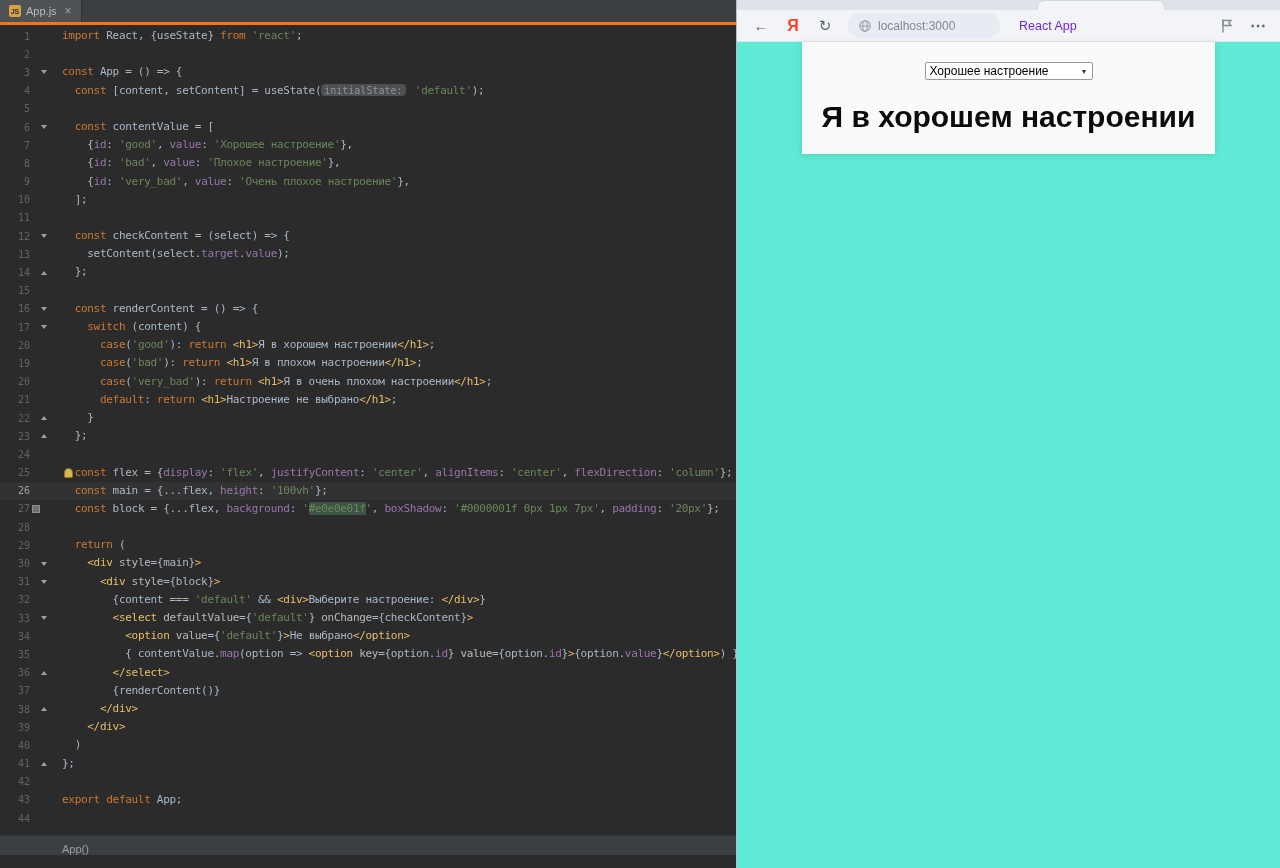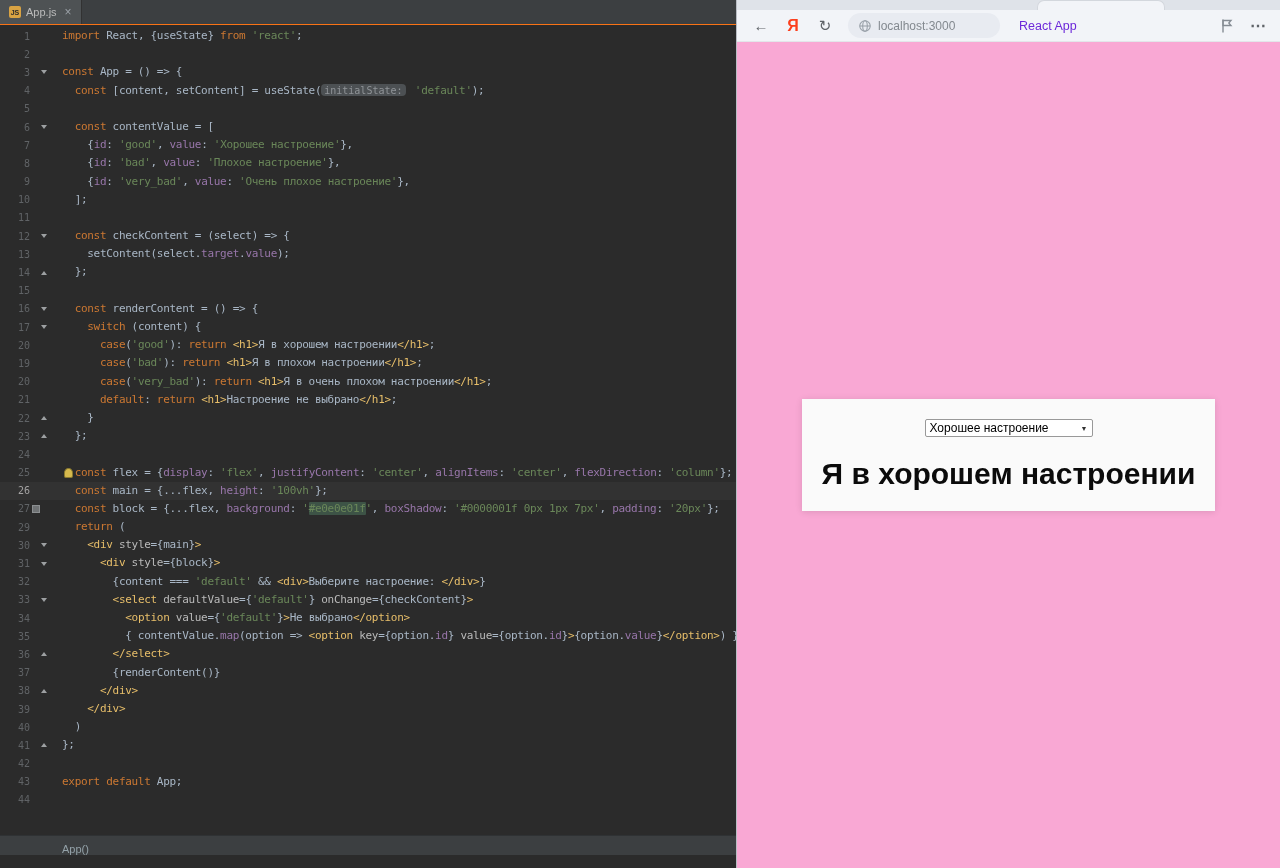--- a/index.html
+++ b/index.html
@@ -1,21 +1,21 @@
 <!DOCTYPE html>
 <html><head>
 <meta charset="utf-8">
 <style>
   *{margin:0;padding:0;box-sizing:border-box}
   html,body{width:1280px;height:868px;overflow:hidden}
   body{font-family:"Liberation Sans",sans-serif;display:flex;background:#2b2b2b}
 
   
   .editor{width:736px;height:868px;background:#2b2b2b;display:flex;flex-direction:column;flex:none}
-  .tabbar{height:25px;background:#3c3f41;display:flex;align-items:stretch;flex:none;border-bottom:1px solid #f97316}
+  .tabbar{height:25px;background:#3c3f41;display:flex;align-items:stretch;flex:none;border-bottom:3px solid #f97316}
   .tab{display:flex;align-items:center;gap:5px;padding:0 9px;background:#4e5254;color:#bbbbbb;font-size:11px;border-right:1px solid #323232}
   .fileicon{width:12px;height:12px;border-radius:2px;background:#d9a343;color:#2b2b2b;font-size:7px;font-weight:bold;display:flex;align-items:center;justify-content:center;flex:none}
   .tabclose{color:#9aa0a6;font-size:12px;margin-left:3px;line-height:1}
 
   .code{flex:1;overflow:hidden;padding-top:2px;font-family:"DejaVu Sans Mono",monospace;font-size:11px}
   .crow{height:18.2px;display:flex;align-items:center}
   .crow.current{background:#323232}
   .gut{width:58px;flex:none;display:flex;align-items:center;height:100%;position:relative}
   .ln{width:30px;text-align:right;color:#606366;font-size:10px;flex:none;font-family:"DejaVu Sans Mono",monospace}
   .crow.current .ln{color:#a4a3a3}
@@ -41,21 +41,21 @@
   .tabstrip{height:10px;background:#dfe3e9;position:relative;flex:none}
   .tabghost{position:absolute;left:300px;width:128px;height:10px;background:#f2f4f8;border:1px solid #d3d7dd;border-bottom:none;border-radius:7px 7px 0 0}
   .toolbar{height:32px;background:#f2f4f8;display:flex;align-items:center;padding:0 12px 0 14px;gap:13px;flex:none;border-bottom:1px solid #e3e6ea}
   .navicon{color:#5f6368;font-size:15px;width:20px;text-align:center;line-height:1}
   .ylogo{color:#fc3f1d;font-weight:bold;font-size:16px;width:18px;text-align:center}
   .addressbar{height:25px;width:152px;background:#e8ebf1;border-radius:13px;display:flex;align-items:center;gap:6px;padding:0 10px;flex:none}
   .url{color:#83898f;font-size:12px;white-space:nowrap}
   .tabtitle{color:#6d28d9;font-size:12.5px;margin-left:6px;white-space:nowrap}
   .spacer{flex:1}
   .menu{font-size:16px;color:#5f6368;font-weight:bold}
-  .pageview{flex:1;background:#f9a8d4;display:flex;align-items:center;justify-content:center}
+  .pageview{flex:1;background:#5eead4;display:flex;align-items:flex-start;justify-content:center}
   .card{background:#fafafa;box-shadow:0 1px 7px rgba(0,0,0,0.12);padding:20px;display:flex;flex-direction:column;align-items:center}
   .mselect{width:168px;height:18px;background:#fff;border:1px solid #999;border-radius:2px;display:flex;align-items:center;justify-content:space-between;padding:0 4px;font-size:12px;color:#000;flex:none}
   .mselect .arr{font-size:7px;color:#333}
   h1.mood{font-size:30px;font-weight:bold;color:#0b0b0b;margin-top:20px;white-space:nowrap;font-family:"Liberation Sans",sans-serif}
 </style>
 </head>
 <body>
 
 <div class="editor">
   <div class="tabbar">
@@ -264,20 +264,27 @@
         </div>
         <div class="ctext"><span class="tk-p">  </span><span class="tk-k">const </span><span class="tk-p">main = {...flex, </span><span class="tk-f">height</span><span class="tk-p">: </span><span class="tk-s">'100vh'</span><span class="tk-p">};</span></div>
       </div>
       <div class="crow">
         <div class="gut">
           <span class="ln">27</span>
           <span class="swatch"></span>
           <span class="fold"></span>
         </div>
         <div class="ctext"><span class="tk-p">  </span><span class="tk-k">const </span><span class="tk-p">block = {...flex, </span><span class="tk-f">background</span><span class="tk-p">: </span><span class="tk-s">'</span><span class="tk-x">#e0e0e01f</span><span class="tk-s">'</span><span class="tk-p">, </span><span class="tk-f">boxShadow</span><span class="tk-p">: </span><span class="tk-s">'#0000001f 0px 1px 7px'</span><span class="tk-p">, </span><span class="tk-f">padding</span><span class="tk-p">: </span><span class="tk-s">'20px'</span><span class="tk-p">};</span></div>
+      </div>
+      <div class="crow">
+        <div class="gut">
+          <span class="ln">28</span>
+          <span class="fold"></span>
+        </div>
+        <div class="ctext"></div>
       </div>
       <div class="crow">
         <div class="gut">
           <span class="ln">29</span>
           <span class="fold"></span>
         </div>
         <div class="ctext"><span class="tk-p">  </span><span class="tk-k">return</span><span class="tk-p"> (</span></div>
       </div>
       <div class="crow">
         <div class="gut">

